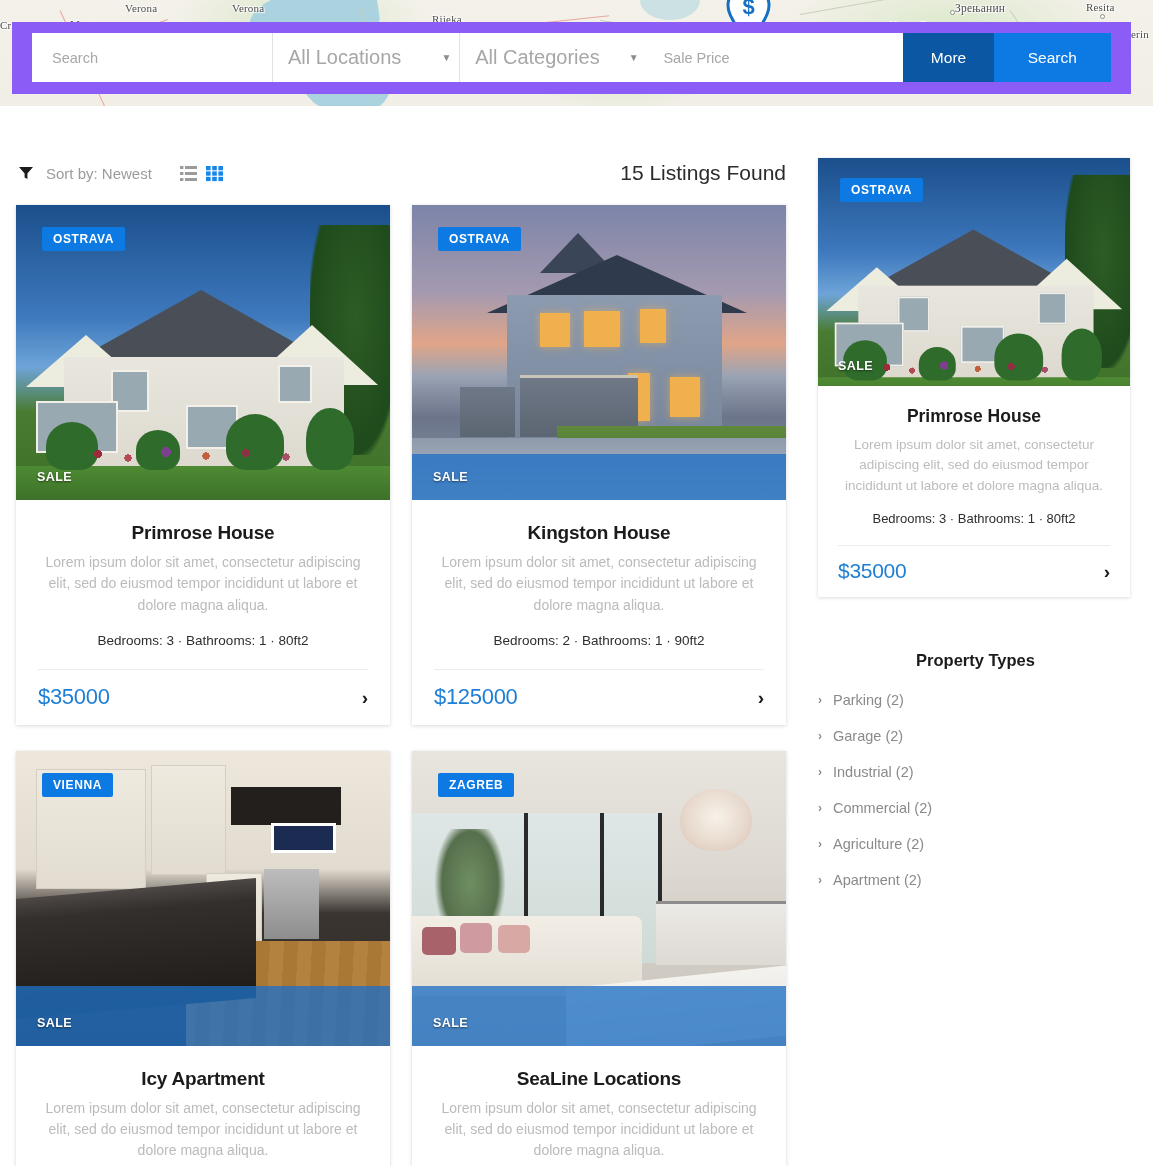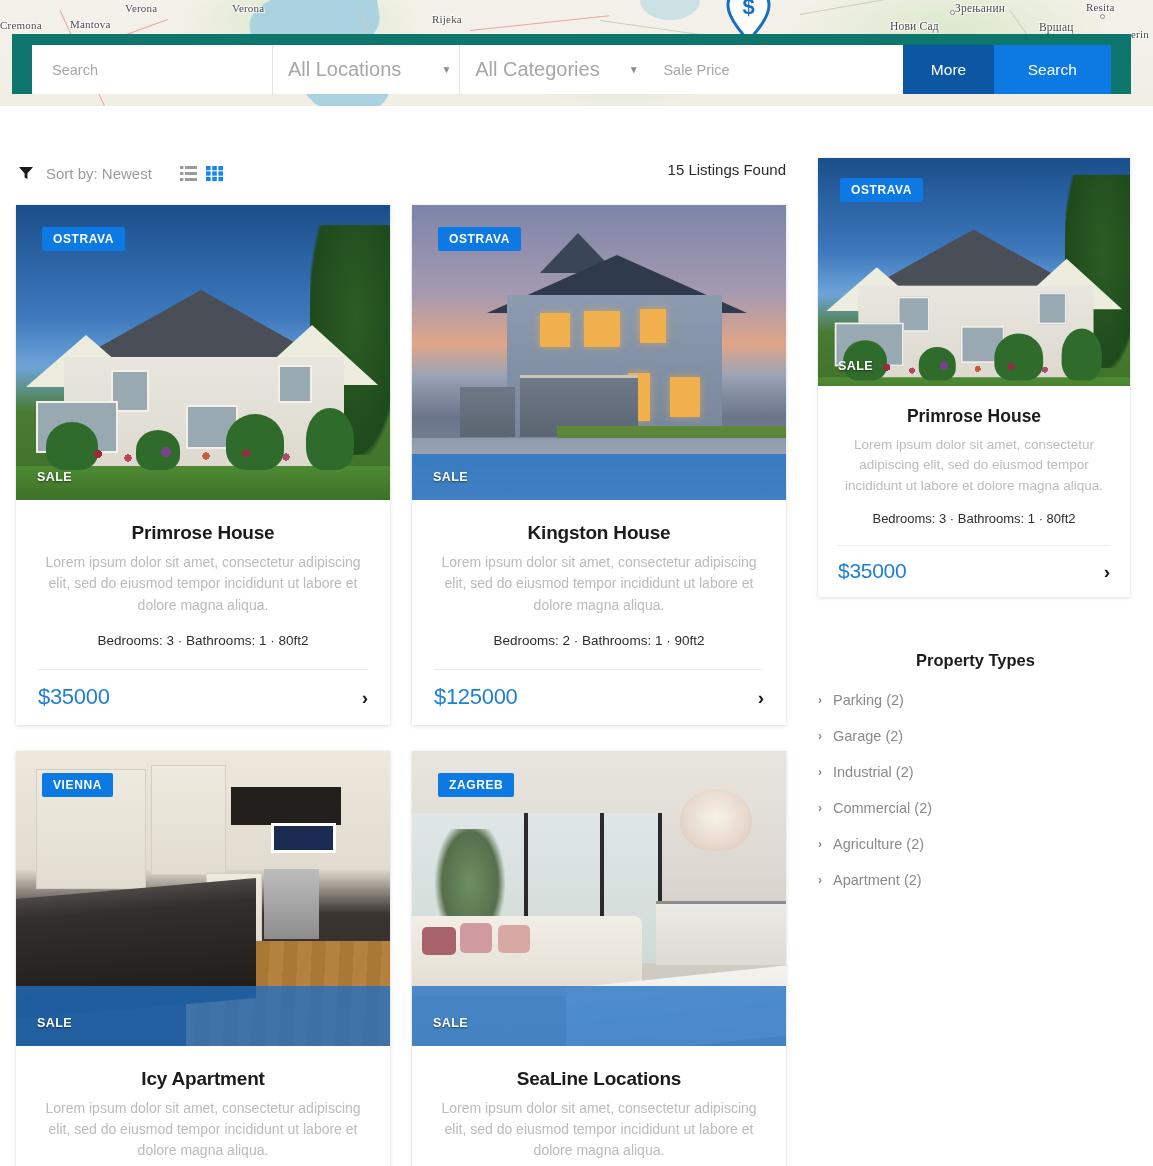--- a/index.html
+++ b/index.html
@@ -63,23 +63,23 @@
   .map-pin {
     position: absolute;
     left: 726px; top: -16px;
     width: 45px; height: 58px;
   }
   .map-pin svg { display: block; }
 
   
   .searchbar-wrap {
     position: absolute;
-    left: 12px; top: 34px;
-    width: 1119px; height: 60px;
-    background: #0f766e;
+    left: 12px; top: 22px;
+    width: 1119px; height: 72px;
+    background: #8b5cf6;
     z-index: 5;
   }
   .searchbar {
     position: absolute;
     left: 20px; top: 11px;
     width: 1079px; height: 49px;
     display: flex;
     background: #ffffff;
   }
   .sf {
@@ -165,21 +165,21 @@
     margin-right: 28px;
     cursor: pointer;
     white-space: nowrap;
   }
   .viewtoggle { display: flex; align-items: center; gap: 9px; }
   .vt { width: 17px; height: 17px; cursor: pointer; display: block; }
   .listings-found {
     position: absolute;
     right: 0; top: 3px;
     color: #2b2b2b;
-    font-size: 15px;
+    font-size: 21px;
     white-space: nowrap;
   }
 
   
   .grid {
     position: absolute;
     left: 16px; top: 99px;
     width: 770px;
   }
   .row { display: flex; gap: 22px; margin-bottom: 26px; }

